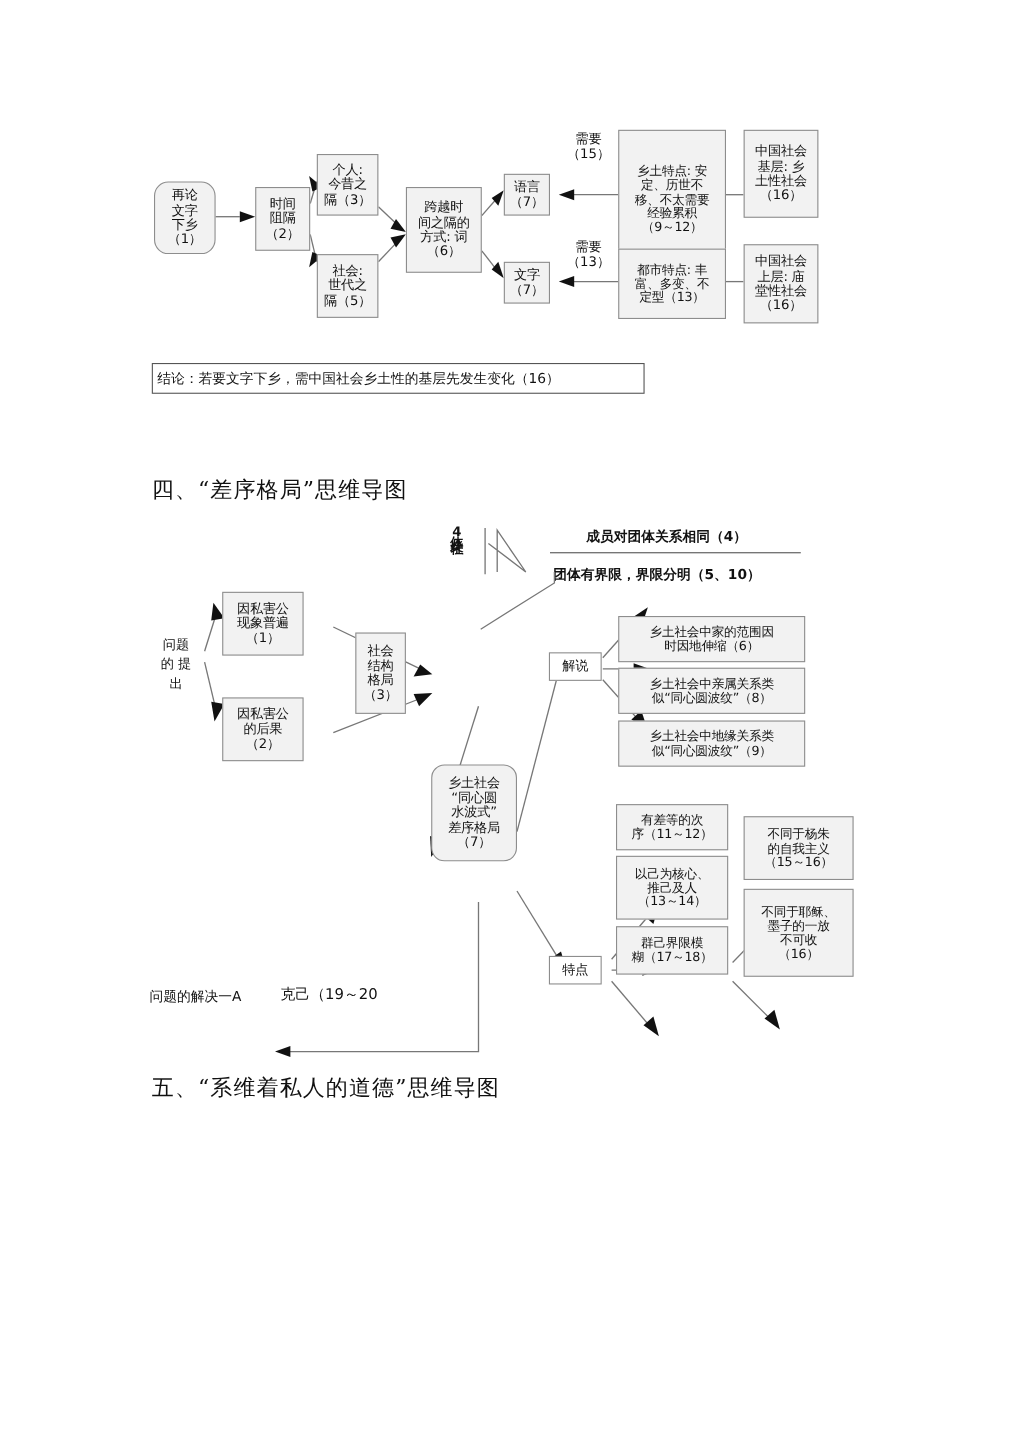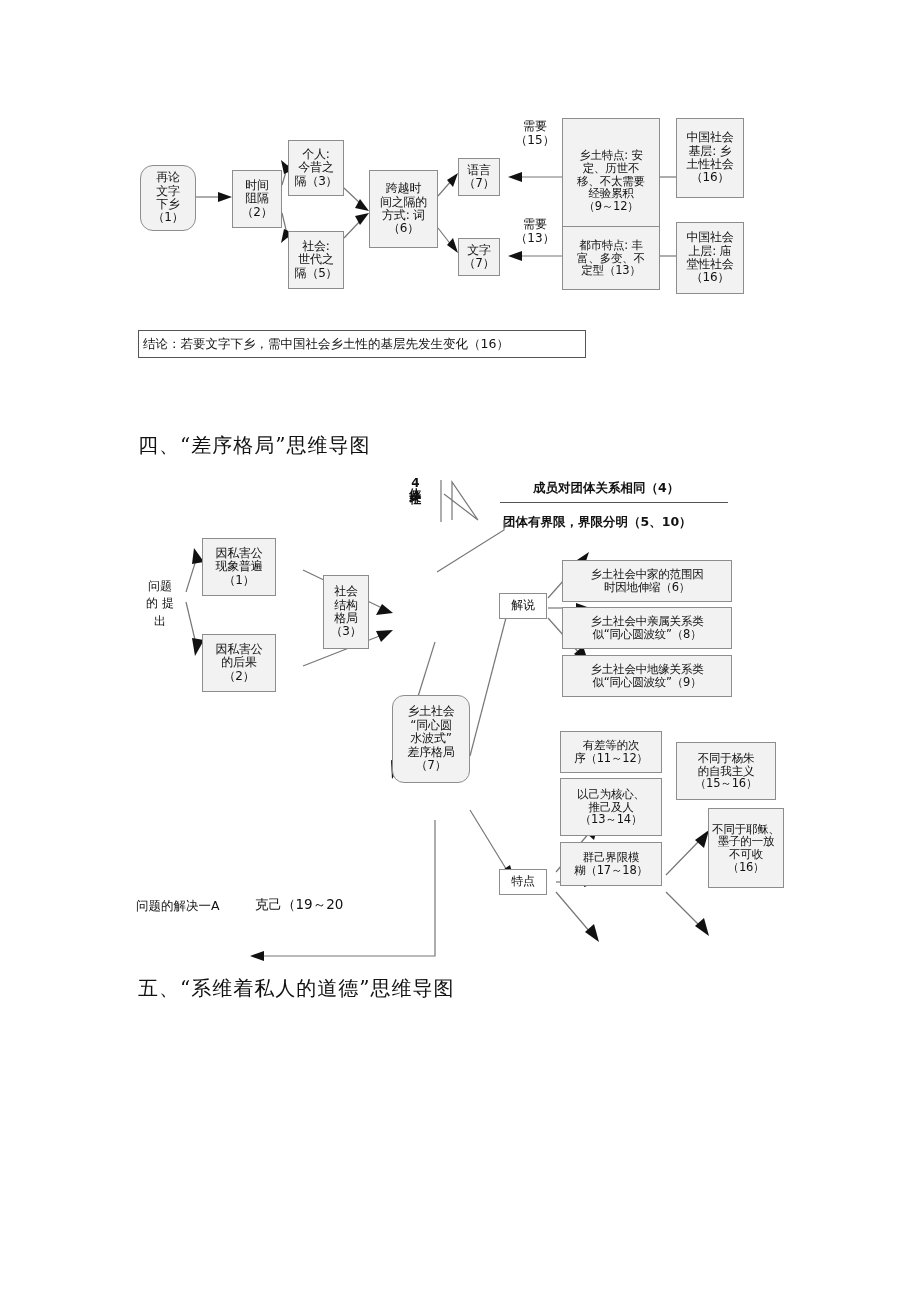--- a/index.html
+++ b/index.html
@@ -297,21 +297,21 @@
 推己及人
 （13～14）</div>
 
     <div class="box tight" style="left:560px;top:842px;width:102px;height:44px;font-size:11.5px;">群己界限模
 糊（17～18）</div>
 
     <div class="box tight" style="left:676px;top:742px;width:100px;height:58px;font-size:11.5px;">不同于杨朱
 的自我主义
 （15～16）</div>
 
-    <div class="box tight" style="left:676px;top:808px;width:76px;height:80px;font-size:11.5px;margin-left:32px;">不同于耶稣、
+    <div class="box tight" style="left:676px;top:808px;width:100px;height:80px;font-size:11.5px;">不同于耶稣、
 墨子的一放
 不可收
 （16）</div>
 
     <div class="txt left" style="left:136px;top:899px;width:130px;font-size:12.5px;">问题的解决一A</div>
 
     <div class="txt left" style="left:255px;top:897px;width:140px;font-size:13.5px;">克己（19～20</div>
   </div>
 
   <div class="heading" style="left:138px;top:975px;">五、“系维着私人的道德”思维导图</div>

